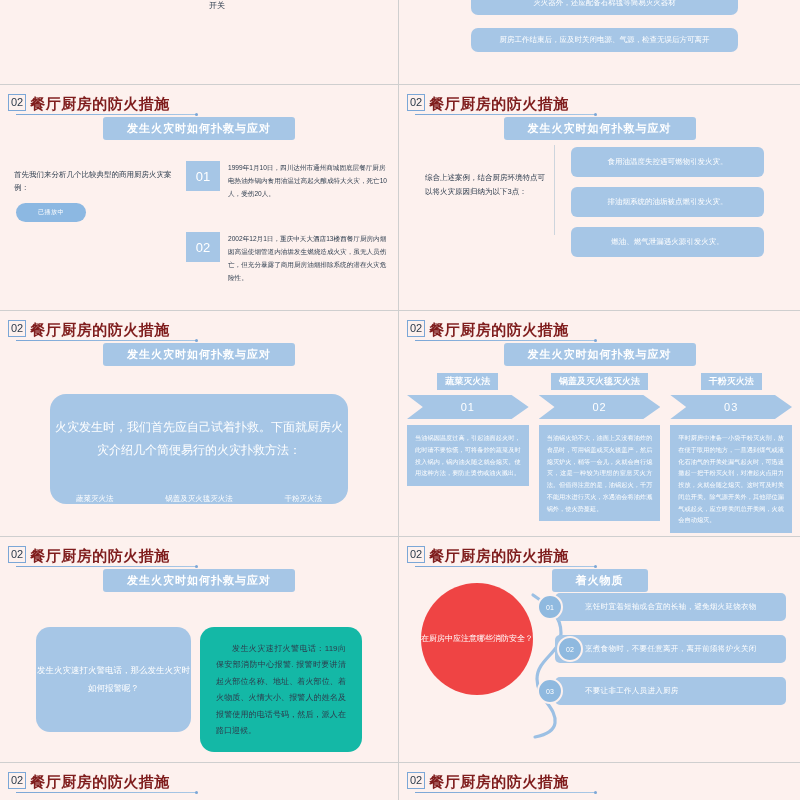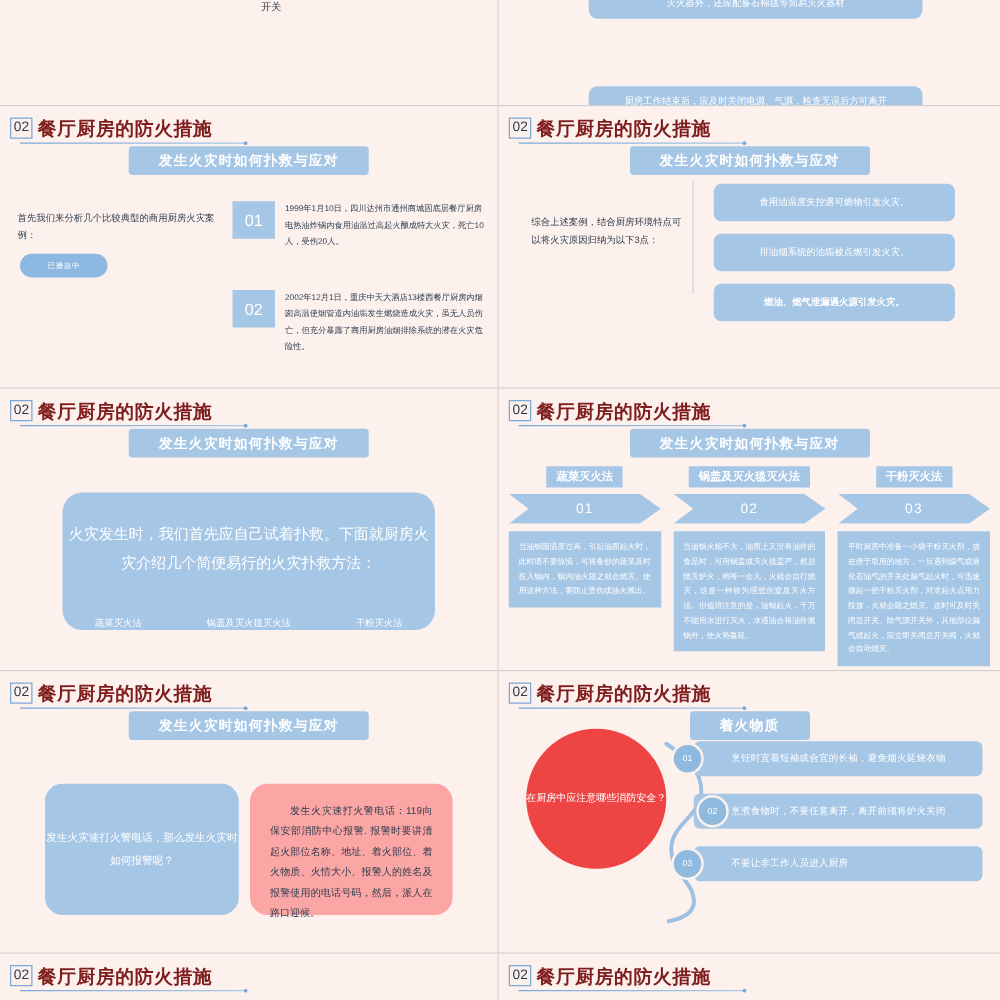--- a/index.html
+++ b/index.html
@@ -130,22 +130,22 @@
   }
 
   
   .rep-left {
     position: absolute; left: 36px; top: 90px; width: 155px; height: 105px;
     background: #a6c6e6; color: #fff; border-radius: 14px;
     display: flex; align-items: center; justify-content: center;
     font-size: 8.5px; line-height: 2.1; text-align: center;
   }
   .rep-right {
-    position: absolute; left: 200px; right: 36px; top: 90px; height: 105px;
-    background: #fca5a5; color: #2d3c4d; border-radius: 14px;
+    position: absolute; left: 200px; right: 36px; top: 90px; height: 125px;
+    background: #14b8a6; color: #2d3c4d; border-radius: 14px;
     font-size: 8px; line-height: 2.05; padding: 14px 16px; text-indent: 16px;
     text-align: justify;
   }
 
   
   .circ {
     position: absolute; left: 22px; top: 46px;
     width: 112px; height: 112px; border-radius: 50%;
     background: #ef4444; color: #fff;
     display: flex; align-items: center; justify-content: center;
@@ -174,21 +174,21 @@
     <div class="cols4">
       <div>起精炉，不要使用液体酒精炉、木炭炉、液化炉</div>
       <div>所是外率烧升头中确穿过客房和其它公共活动区域客</div>
       <div>防止泄漏，发现泄漏时，首先要关闭阀门，及时通风，严禁明火和启动各种电源开关</div>
       <div>防止电器设备和设施受热、受潮、腐蚀、摩擦等损坏</div>
     </div>
   </div>
 
   <div class="slide col2" style="height:85px;">
     <div class="bpill" style="top:-9px;">灭火器外，还应配备石棉毯等简易灭火器材</div>
-    <div class="bpill" style="top:28px;margin-top:41px;">厨房工作结束后，应及时关闭电源、气源，检查无误后方可离开</div>
+    <div class="bpill" style="top:28px;">厨房工作结束后，应及时关闭电源、气源，检查无误后方可离开</div>
   </div>
 
   <div class="slide" style="height:226px;">
     <div class="hdr">
       <span class="hdr-num">02</span>
       <span class="hdr-title">餐厅厨房的防火措施</span>
     </div>
     <div class="hdr-rule"></div>
     <div class="subtitle" style="top:32px;">发生火灾时如何扑救与应对</div>
 
@@ -210,21 +210,21 @@
       <span class="hdr-num">02</span>
       <span class="hdr-title">餐厅厨房的防火措施</span>
     </div>
     <div class="hdr-rule"></div>
     <div class="subtitle" style="top:32px;">发生火灾时如何扑救与应对</div>
 
     <div class="cause-lead">综合上述案例，结合厨房环境特点可以将火灾原因归纳为以下3点：</div>
     <div class="cause-divider"></div>
     <div class="cause-pill" style="top:62px;">食用油温度失控遇可燃物引发火灾。</div>
     <div class="cause-pill" style="top:102px;">排油烟系统的油垢被点燃引发火灾。</div>
-    <div class="cause-pill" style="top:142px;font-weight:bold;">燃油、燃气泄漏遇火源引发火灾。</div>
+    <div class="cause-pill" style="top:142px;">燃油、燃气泄漏遇火源引发火灾。</div>
   </div>
 
   <div class="slide" style="height:226px;">
     <div class="hdr">
       <span class="hdr-num">02</span>
       <span class="hdr-title">餐厅厨房的防火措施</span>
     </div>
     <div class="hdr-rule"></div>
     <div class="subtitle" style="top:32px;">发生火灾时如何扑救与应对</div>
 

